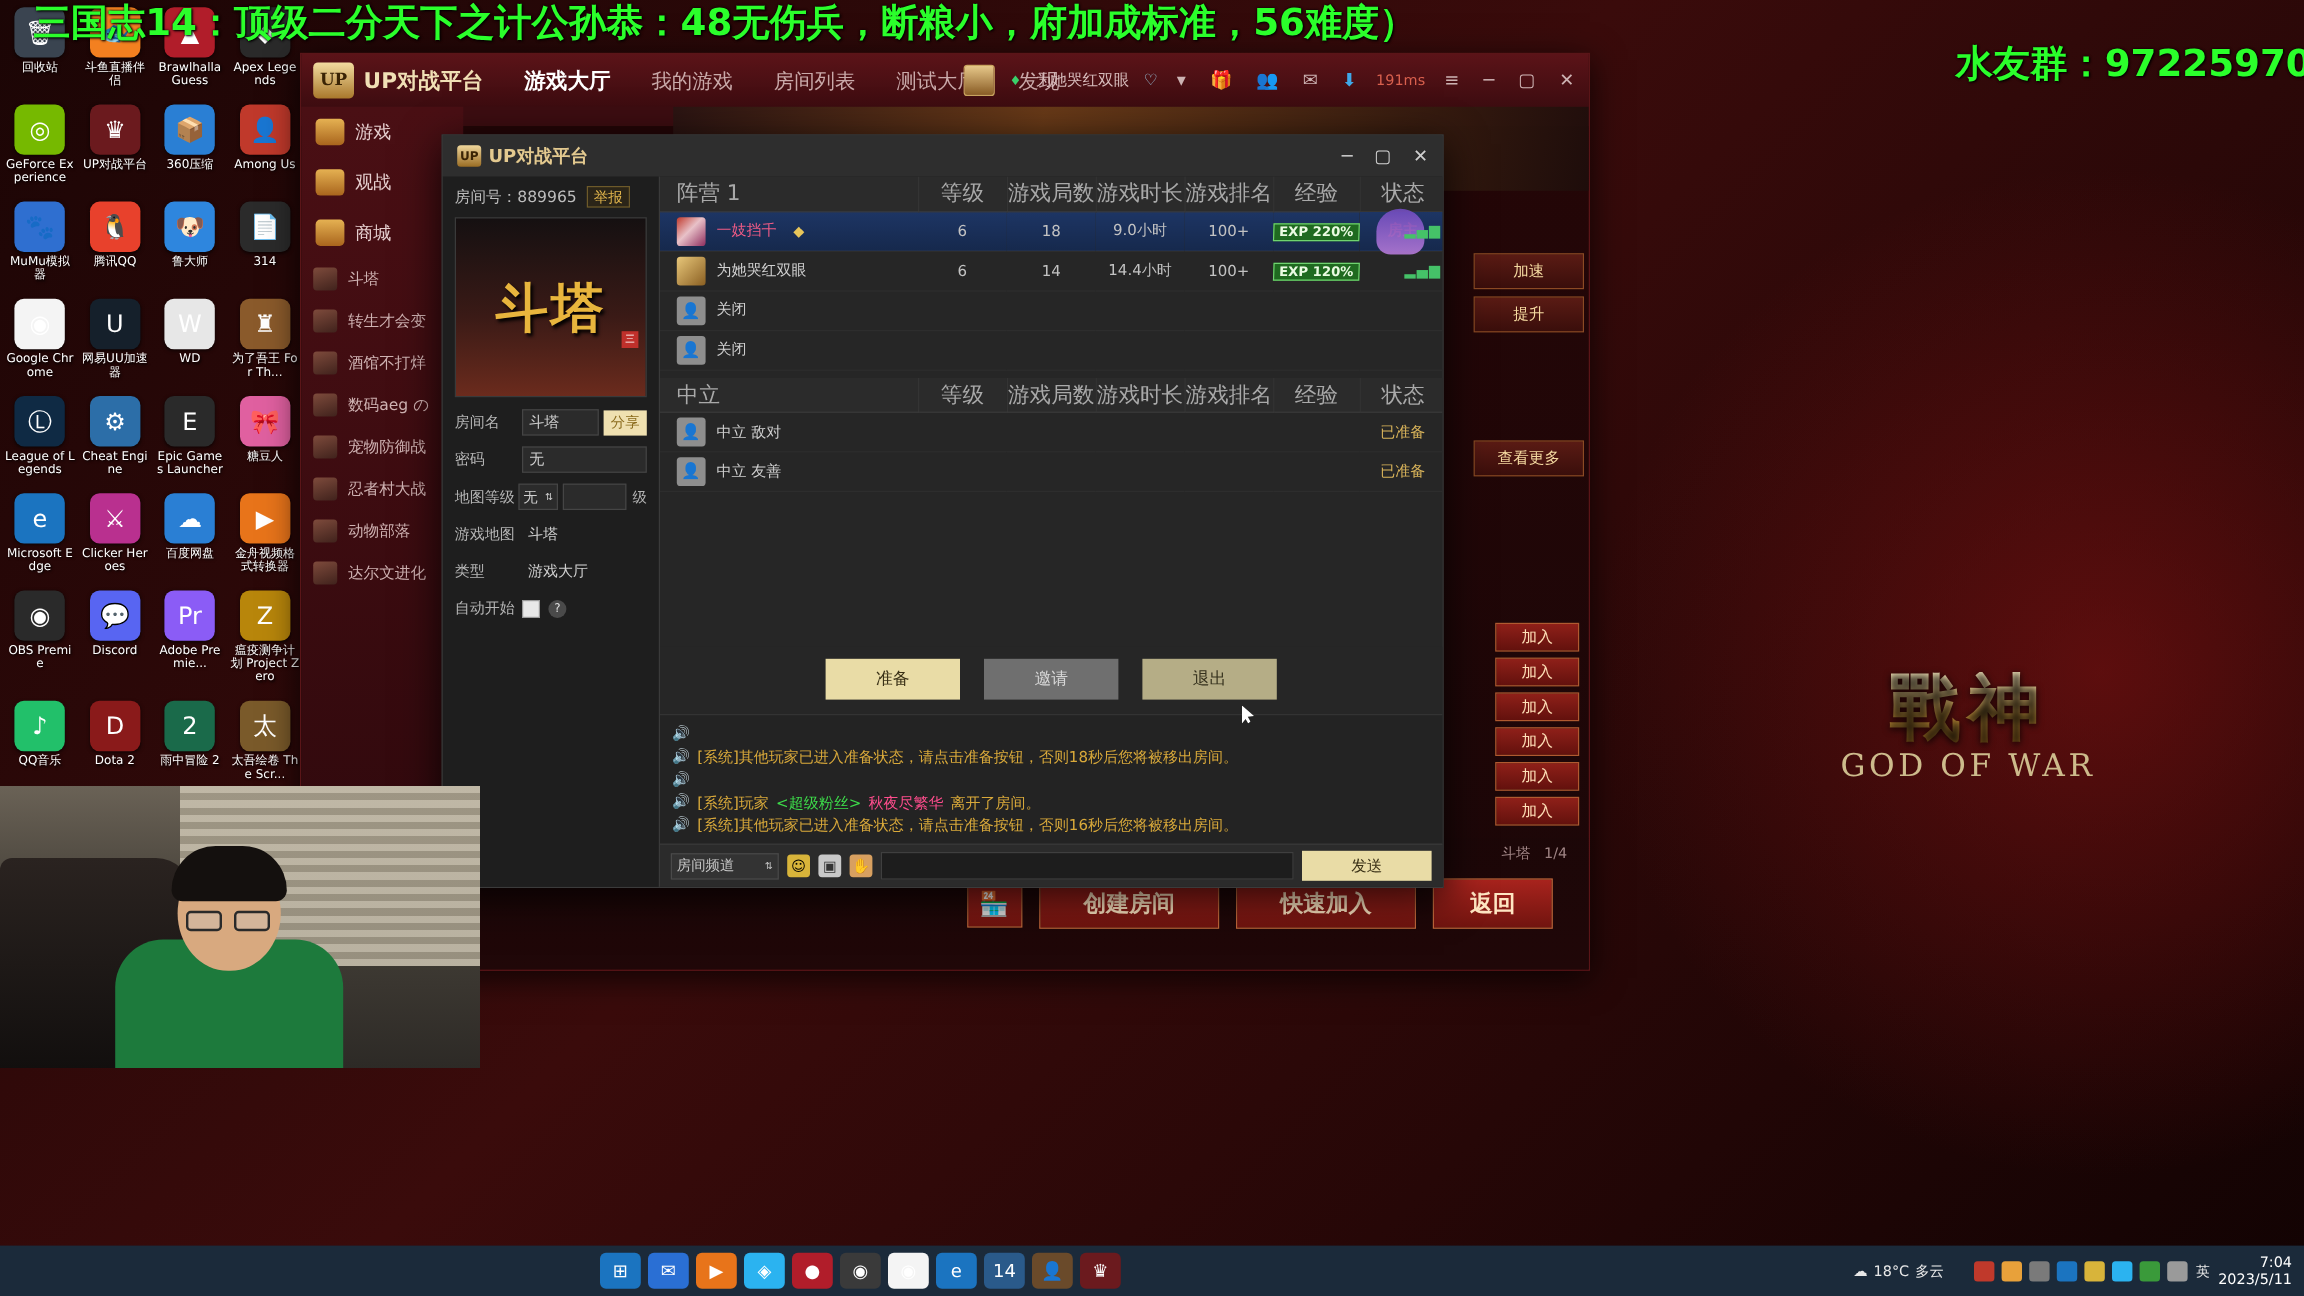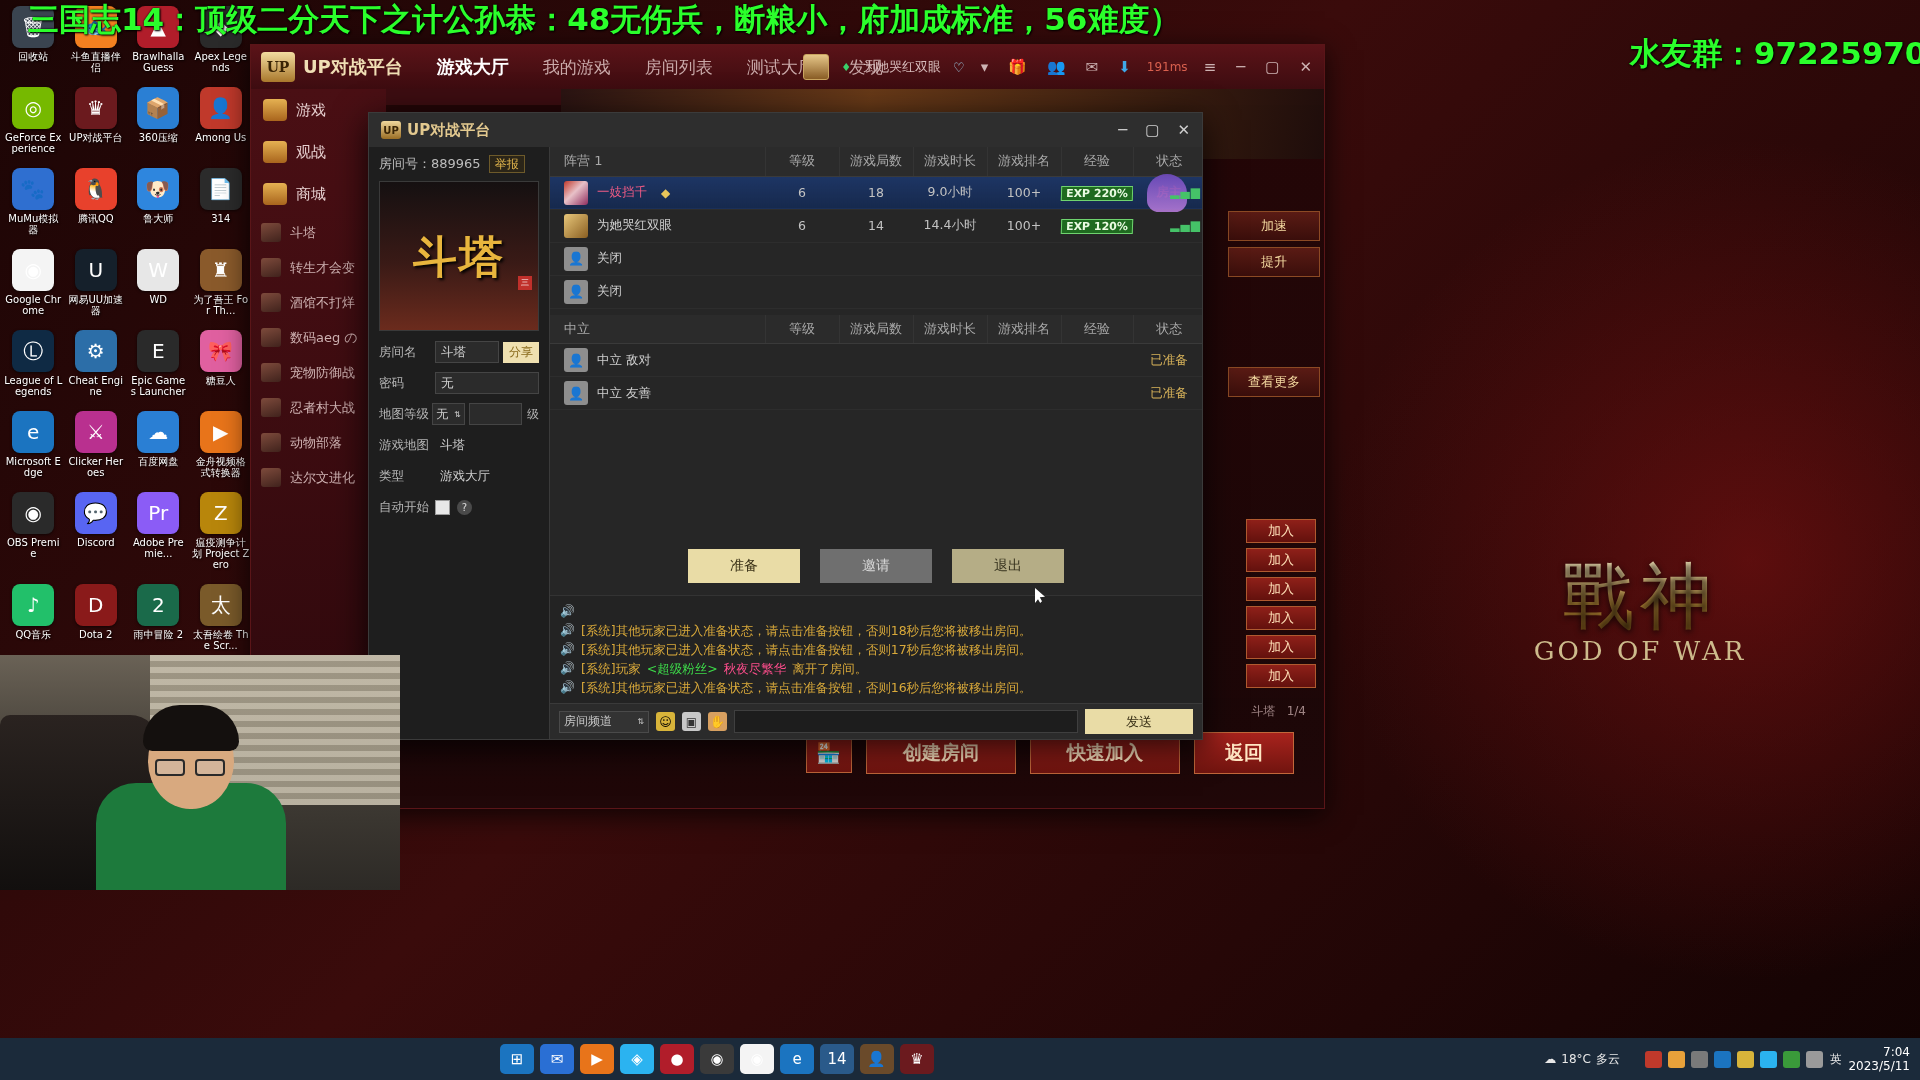--- a/index.html
+++ b/index.html
@@ -7,22 +7,22 @@
     font-family:"DejaVu Sans","Liberation Sans",sans-serif; }
   #root { position:relative; width:1920px; height:1080px; }
 
   
   .desktop { position:absolute; inset:0;
      background:
        radial-gradient(circle at 1750px 560px, rgba(140,20,20,.55), rgba(30,4,4,.0) 420px),
        linear-gradient(135deg,#1b0505 0%, #3a0b0b 45%, #120303 100%); }
   .gow-art { position:absolute; right:70px; top:560px; width:420px; text-align:center;
       color:#d8c08a; }
-  .gow-art .ch { font-family:"DejaVu Serif","Liberation Serif",serif; font-size:72px;
-      font-weight:normal; letter-spacing:6px; line-height:1.0;
+  .gow-art .ch { font-family:"DejaVu Serif","Liberation Serif",serif; font-size:60px;
+      font-weight:bold; letter-spacing:6px; line-height:1.0;
       background:linear-gradient(180deg,#f6e7bd,#b98a38 60%,#7d5418);
       -webkit-background-clip:text; background-clip:text; color:transparent;
       text-shadow:0 2px 6px rgba(0,0,0,.8); }
   .gow-art .en { font-family:"DejaVu Serif",serif; font-size:26px; letter-spacing:3px;
       margin:4px 0 8px; color:#cdbb8c; }
 
   
   .overlay-text { position:absolute; left:0; top:0; width:1920px; z-index:60;
       pointer-events:none; font-family:"DejaVu Sans",sans-serif;margin-left:28px; }
   .overlay-text div { color:#2bff2b; font-size:31px; line-height:38px; font-weight:bold;
@@ -151,21 +151,21 @@
       margin-left:4px; }
   .unit { color:#b5b5b5; font-size:12px; margin-left:5px; }
   .chk { width:15px; height:15px; background:#e8e8e8; border:1px solid #9a9a9a; }
   .qmark { width:15px; height:15px; border-radius:50%; background:#4a4a4a; color:#ddd;
       font-size:10px; display:flex; align-items:center; justify-content:center;
       margin-left:7px; }
 
   .dlg-right { flex:1; display:flex; flex-direction:column; background:#262626;
       border-left:1px solid #3a3a3a; min-width:0; }
   .tbl { width:100%; border-collapse:collapse; table-layout:fixed; }
-  .tbl th { background:#2b2b2b; color:#a9a9a9; font-size:13px; font-weight:normal;
+  .tbl th { background:#2b2b2b; color:#a9a9a9; font-size:18px; font-weight:normal;
       text-align:center; height:29px; border-bottom:1px solid #3a3a3a;
       border-right:1px solid #343434; }
   .tbl th.teamcol { text-align:left; padding-left:14px; }
   .tbl td { height:33px; font-size:12.5px; color:#c2c2c2; text-align:center;
       border-bottom:1px solid #2d2d2d; }
   .tbl tr.sel td { background:linear-gradient(180deg,#1d3564,#16294d); }
   .pl-cell { display:flex; align-items:center; gap:9px; padding-left:14px; }
   .pl-av { width:24px; height:24px; border-radius:3px; background:#8e8e8e;
       display:flex; align-items:center; justify-content:center; font-size:13px; color:#4a4a4a;}
   .pl-av.a1 { background:linear-gradient(135deg,#c0392b,#e8c1c8 45%,#8e2d5e); }
@@ -692,21 +692,20 @@
         <div class="chat" id="chatlog">
             <div class="cl">
               <span class="spk">🔊</span>
             </div>
             <div class="cl">
               <span class="spk">🔊</span>
               <span>[系统]其他玩家已进入准备状态，请点击准备按钮，否则18秒后您将被移出房间。</span>
             </div>
             <div class="cl">
               <span class="spk">🔊</span>
-              <span>[系统]其他玩家已进入准备状态，请点击准备按钮，否则17秒后您将被移出房间。</span>
             </div>
             <div class="cl">
               <span class="spk">🔊</span>
               <span>[系统]玩家 </span>
               <span class="tag-fan">&lt;超级粉丝&gt;</span>
               <span class="nick-rb">秋夜尽繁华</span>
               <span> 离开了房间。</span>
             </div>
             <div class="cl">
               <span class="spk">🔊</span>

